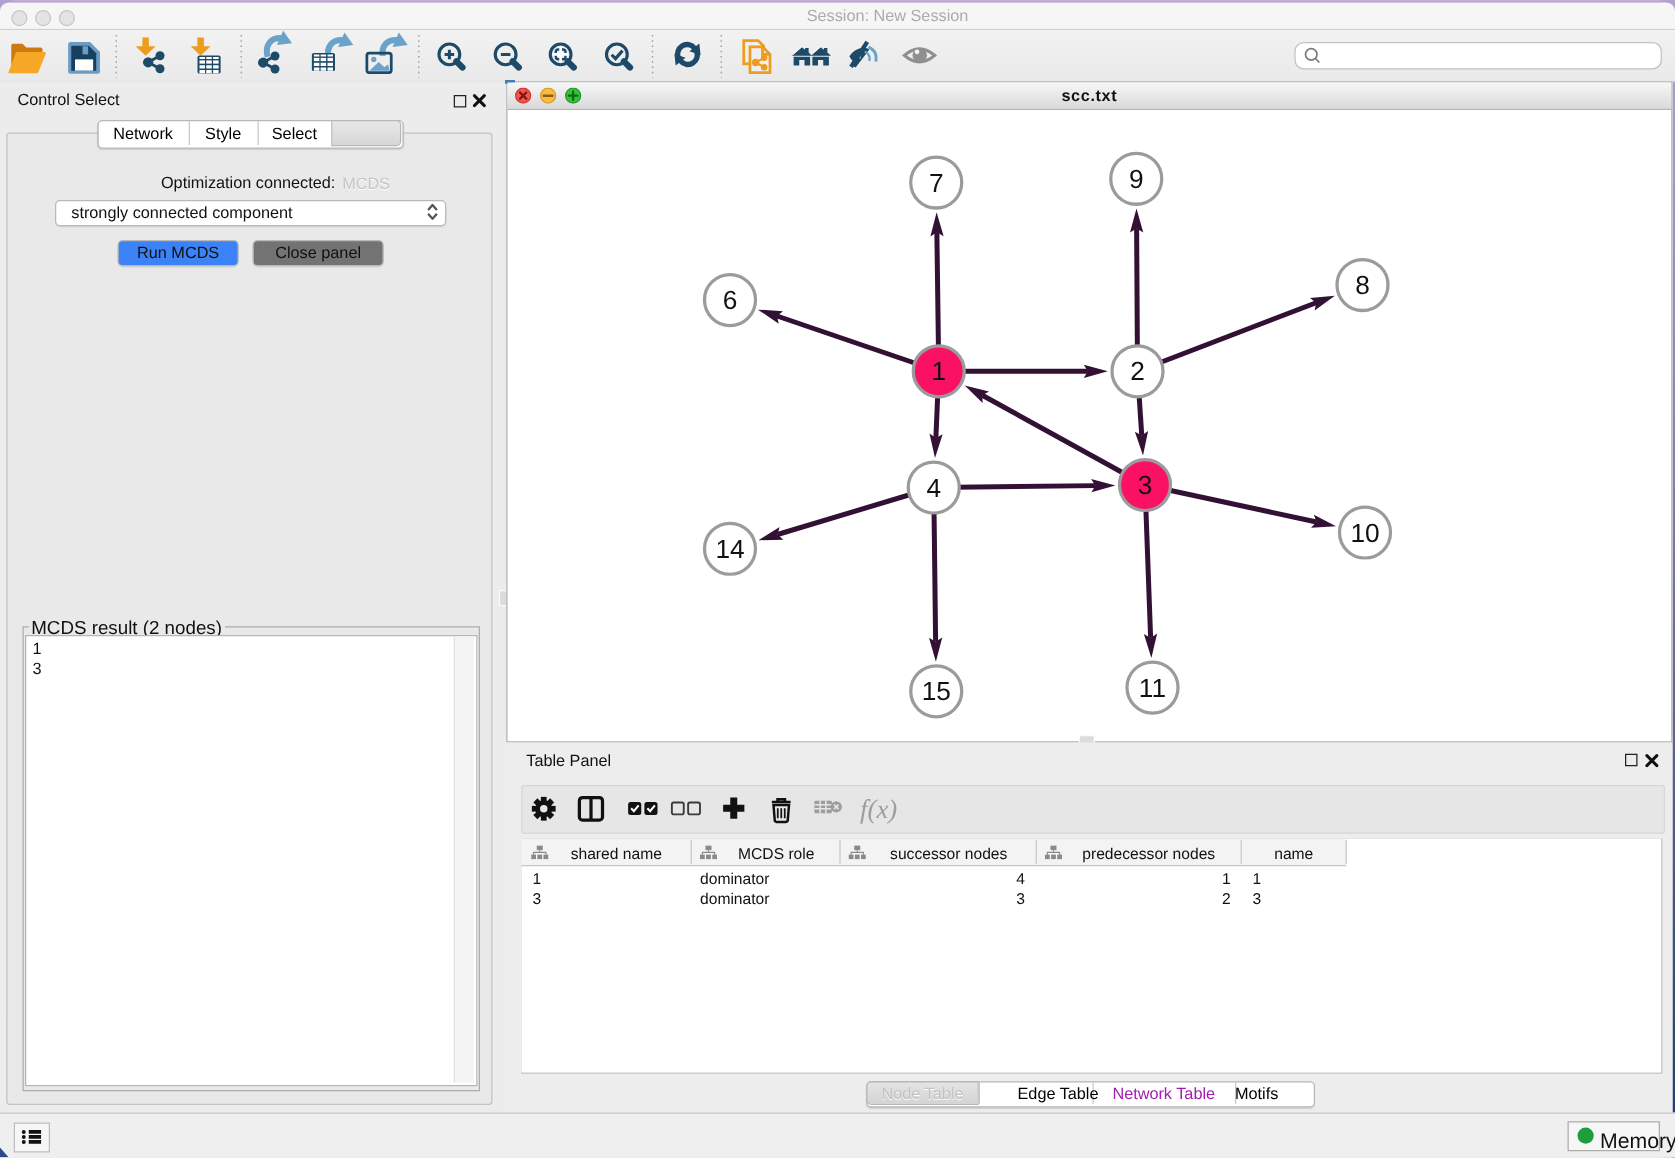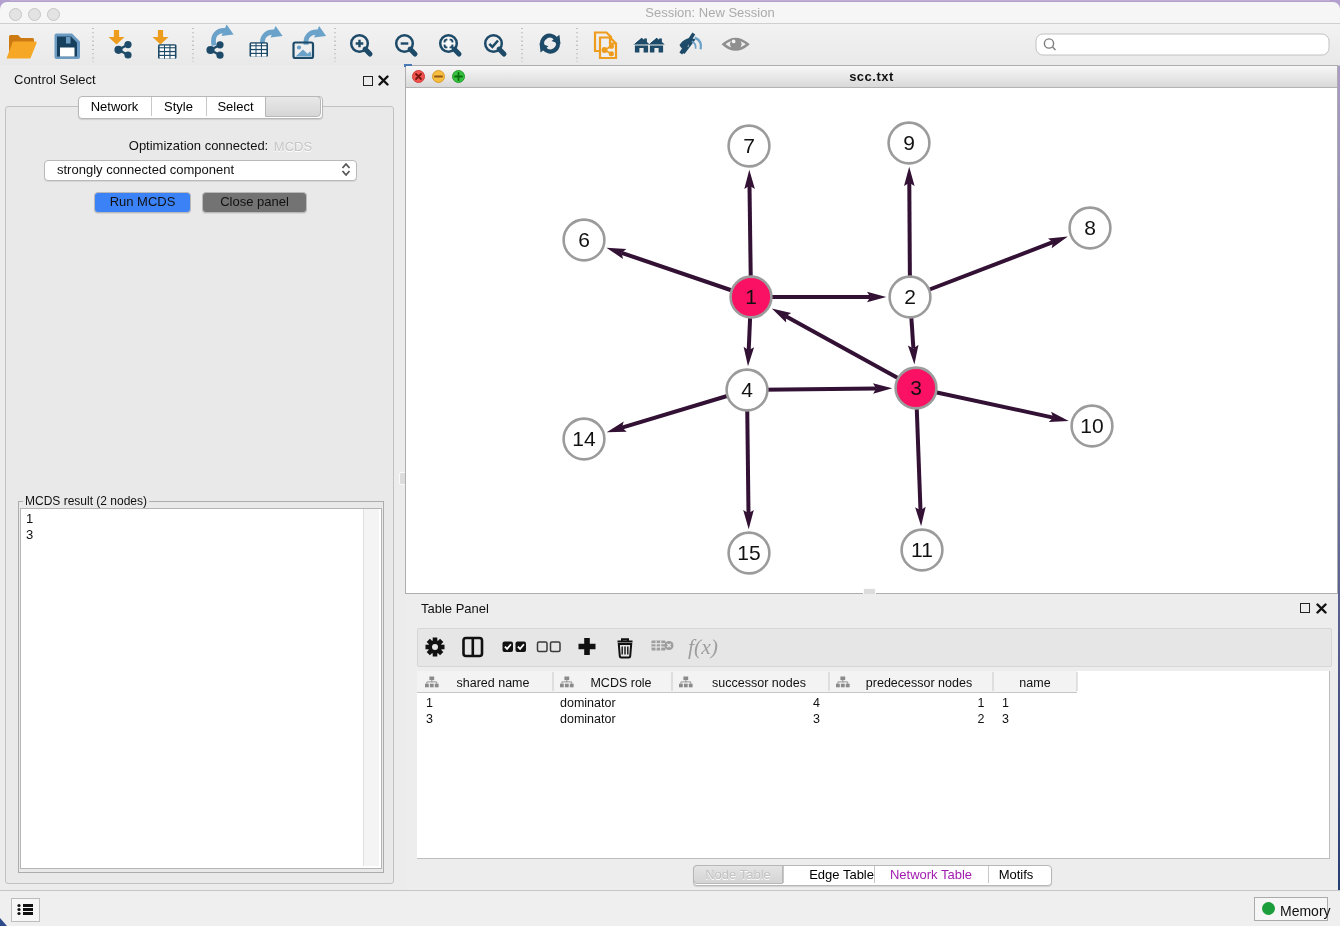--- a/index.html
+++ b/index.html
@@ -172,21 +172,21 @@
 <div class="abs" style="left:44px;top:160px;width:311px;height:19px;background:#fff;border:1px solid #b9b9b9;border-radius:4px;box-shadow:0 1px 0 rgba(0,0,0,.08);"></div>
 <div class="abs" style="left:57px;top:162px;font-size:13px;color:#111;">strongly connected component</div>
 <svg class="abs" style="left:340px;top:162px" width="12" height="15">
     <path d="M2.5 6 L6 2 L9.5 6" stroke="#555" stroke-width="1.8" fill="none" stroke-linejoin="round"></path>
     <path d="M2.5 9 L6 13 L9.5 9" stroke="#555" stroke-width="1.8" fill="none" stroke-linejoin="round"></path>
   </svg>
 <div class="abs" style="left:94px;top:192px;width:95px;height:18px;background:#3b82f6;border:1px solid #b9b9b9;border-radius:4px;box-shadow:0 1px 0 rgba(0,0,0,.08);text-align:center;font-size:13px;color:#111;padding-top:1px;">Run MCDS</div>
 <div class="abs" style="left:202px;top:192px;width:103px;height:18px;background:#737373;border:1px solid #b9b9b9;border-radius:4px;box-shadow:0 1px 0 rgba(0,0,0,.08);text-align:center;font-size:13px;color:#111;padding-top:1px;">Close panel</div>
 
 <div class="abs" style="left:18px;top:501px;width:364px;height:370px;border:1px solid #adadad;"></div>
-<div class="abs" style="left:23px;top:494px;background:#e9e9e9;padding:0 2px;font-size:12px;color:#111;">MCDS result (2 nodes)</div>
+<div class="abs" style="left:23px;top:494px;background:#e9e9e9;padding:0 2px;font-size:15px;color:#111;">MCDS result (2 nodes)</div>
 <div class="abs" style="left:20px;top:508px;width:360px;height:359px;background:#fff;border:1px solid #b5b5b5;"></div>
 <div class="abs" style="left:363px;top:509px;width:15px;height:357px;background:#f4f4f4;border-left:1px solid #e0e0e0;"></div>
 <div class="abs" style="left:26px;top:511px;font-size:13px;color:#111;line-height:16px;">1<br>3</div>
 
 <div class="abs" style="left:397px;top:65px;width:8px;height:825px;background:#ececec;"></div>
 <div class="abs" style="left:399px;top:472px;width:6px;height:11px;background:#dcdcdc;border:1.5px solid #fafafa;border-radius:2px;"></div>
 
 <div id="netwin" class="abs" style="left:405px;top:65px;width:933px;height:529px;background:#fff;border:1px solid #aeaeae;box-sizing:border-box;"></div>
 <div class="abs" style="left:404px;top:64px;width:8px;height:3px;background:#4a7ab5;"></div>
 <div class="abs" style="left:406px;top:66px;width:931px;height:21px;background:linear-gradient(#f7f7f7,#d9d9d9);border-bottom:1px solid #b3b3b3;"></div>
@@ -357,32 +357,32 @@
 <text x="567.5" y="52" font-size="12.5" fill="#111" text-anchor="end">2</text>
 <text x="585" y="52" font-size="12.5" fill="#111">3</text>
 </svg>
 
 <div class="abs" style="left:693px;top:865px;width:357px;height:19px;background:#fff;border:1px solid #b7b7b7;border-radius:4px;box-shadow:0 1px 1px rgba(0,0,0,.12);"></div>
 <div class="abs" style="left:693px;top:865px;width:90px;height:19px;background:linear-gradient(#e4e4e4,#d4d4d4);border:1px solid #b7b7b7;border-radius:4px 0 0 4px;box-sizing:border-box;"></div>
 <div class="abs" style="left:783px;top:866px;width:1px;height:17px;background:#c8c8c8;"></div>
 <div class="abs" style="left:874px;top:866px;width:1px;height:17px;background:#c8c8c8;"></div>
 <div class="abs" style="left:988px;top:866px;width:1px;height:17px;background:#c8c8c8;"></div>
 <div class="abs" style="left:693px;top:867px;width:90px;text-align:center;font-size:13px;color:#c2c2c2;text-shadow:0 1px 0 #fff;">Node Table</div>
-<div class="abs" style="left:783px;top:867px;width:91px;text-align:right;font-size:13px;color:#000;">Edge Table</div>
+<div class="abs" style="left:783px;top:867px;width:91px;text-align:left;font-size:13px;color:#000;padding-left:31px;">Edge Table</div>
 <div class="abs" style="left:874px;top:867px;width:114px;text-align:center;font-size:13px;color:#a21caf;">Network Table</div>
-<div class="abs" style="left:988px;top:867px;width:56px;text-align:center;font-size:13px;color:#000;">Motifs</div>
+<div class="abs" style="left:988px;top:867px;width:56px;font-size:13px;color:#000;">Motifs</div>
 
 <div class="abs" style="left:0;top:890px;width:1340px;height:36px;background:#efefef;border-top:1px solid #c6c6c6;box-sizing:border-box;"></div>
 <div class="abs" style="left:11px;top:898px;width:27px;height:22px;background:#f6f6f6;border:1px solid #bdbdbd;"></div>
 <svg class="abs" style="left:17px;top:903px" width="16" height="13">
  <circle cx="2" cy="2.5" r="1.6" fill="#111"></circle>
     <rect x="6" y="1" width="10" height="3" fill="#111"></rect>
  <circle cx="2" cy="6.5" r="1.6" fill="#111"></circle>
     <rect x="6" y="5" width="10" height="3" fill="#111"></rect>
  <circle cx="2" cy="10.5" r="1.6" fill="#111"></circle>
     <rect x="6" y="9" width="10" height="3" fill="#111"></rect>
 </svg>
 <div class="abs" style="left:1254px;top:897px;width:74px;height:24px;background:#f6f6f6;border:1px solid #ababab;box-sizing:border-box;"></div>
 <div class="abs" style="left:1262px;top:902px;width:13px;height:13px;border-radius:50%;background:#1d9e3c;"></div>
-<div class="abs" style="left:1280px;top:903px;font-size:14px;color:#111;">Memory</div>
+<div class="abs" style="left:1280px;top:903px;font-size:17px;color:#111;">Memory</div>
 <svg class="abs" style="left:0;top:918px" width="7" height="8">
     <polygon points="0,8 7,8 0,0" fill="#2d4a8a"></polygon>
   </svg>
 
 </body></html>

